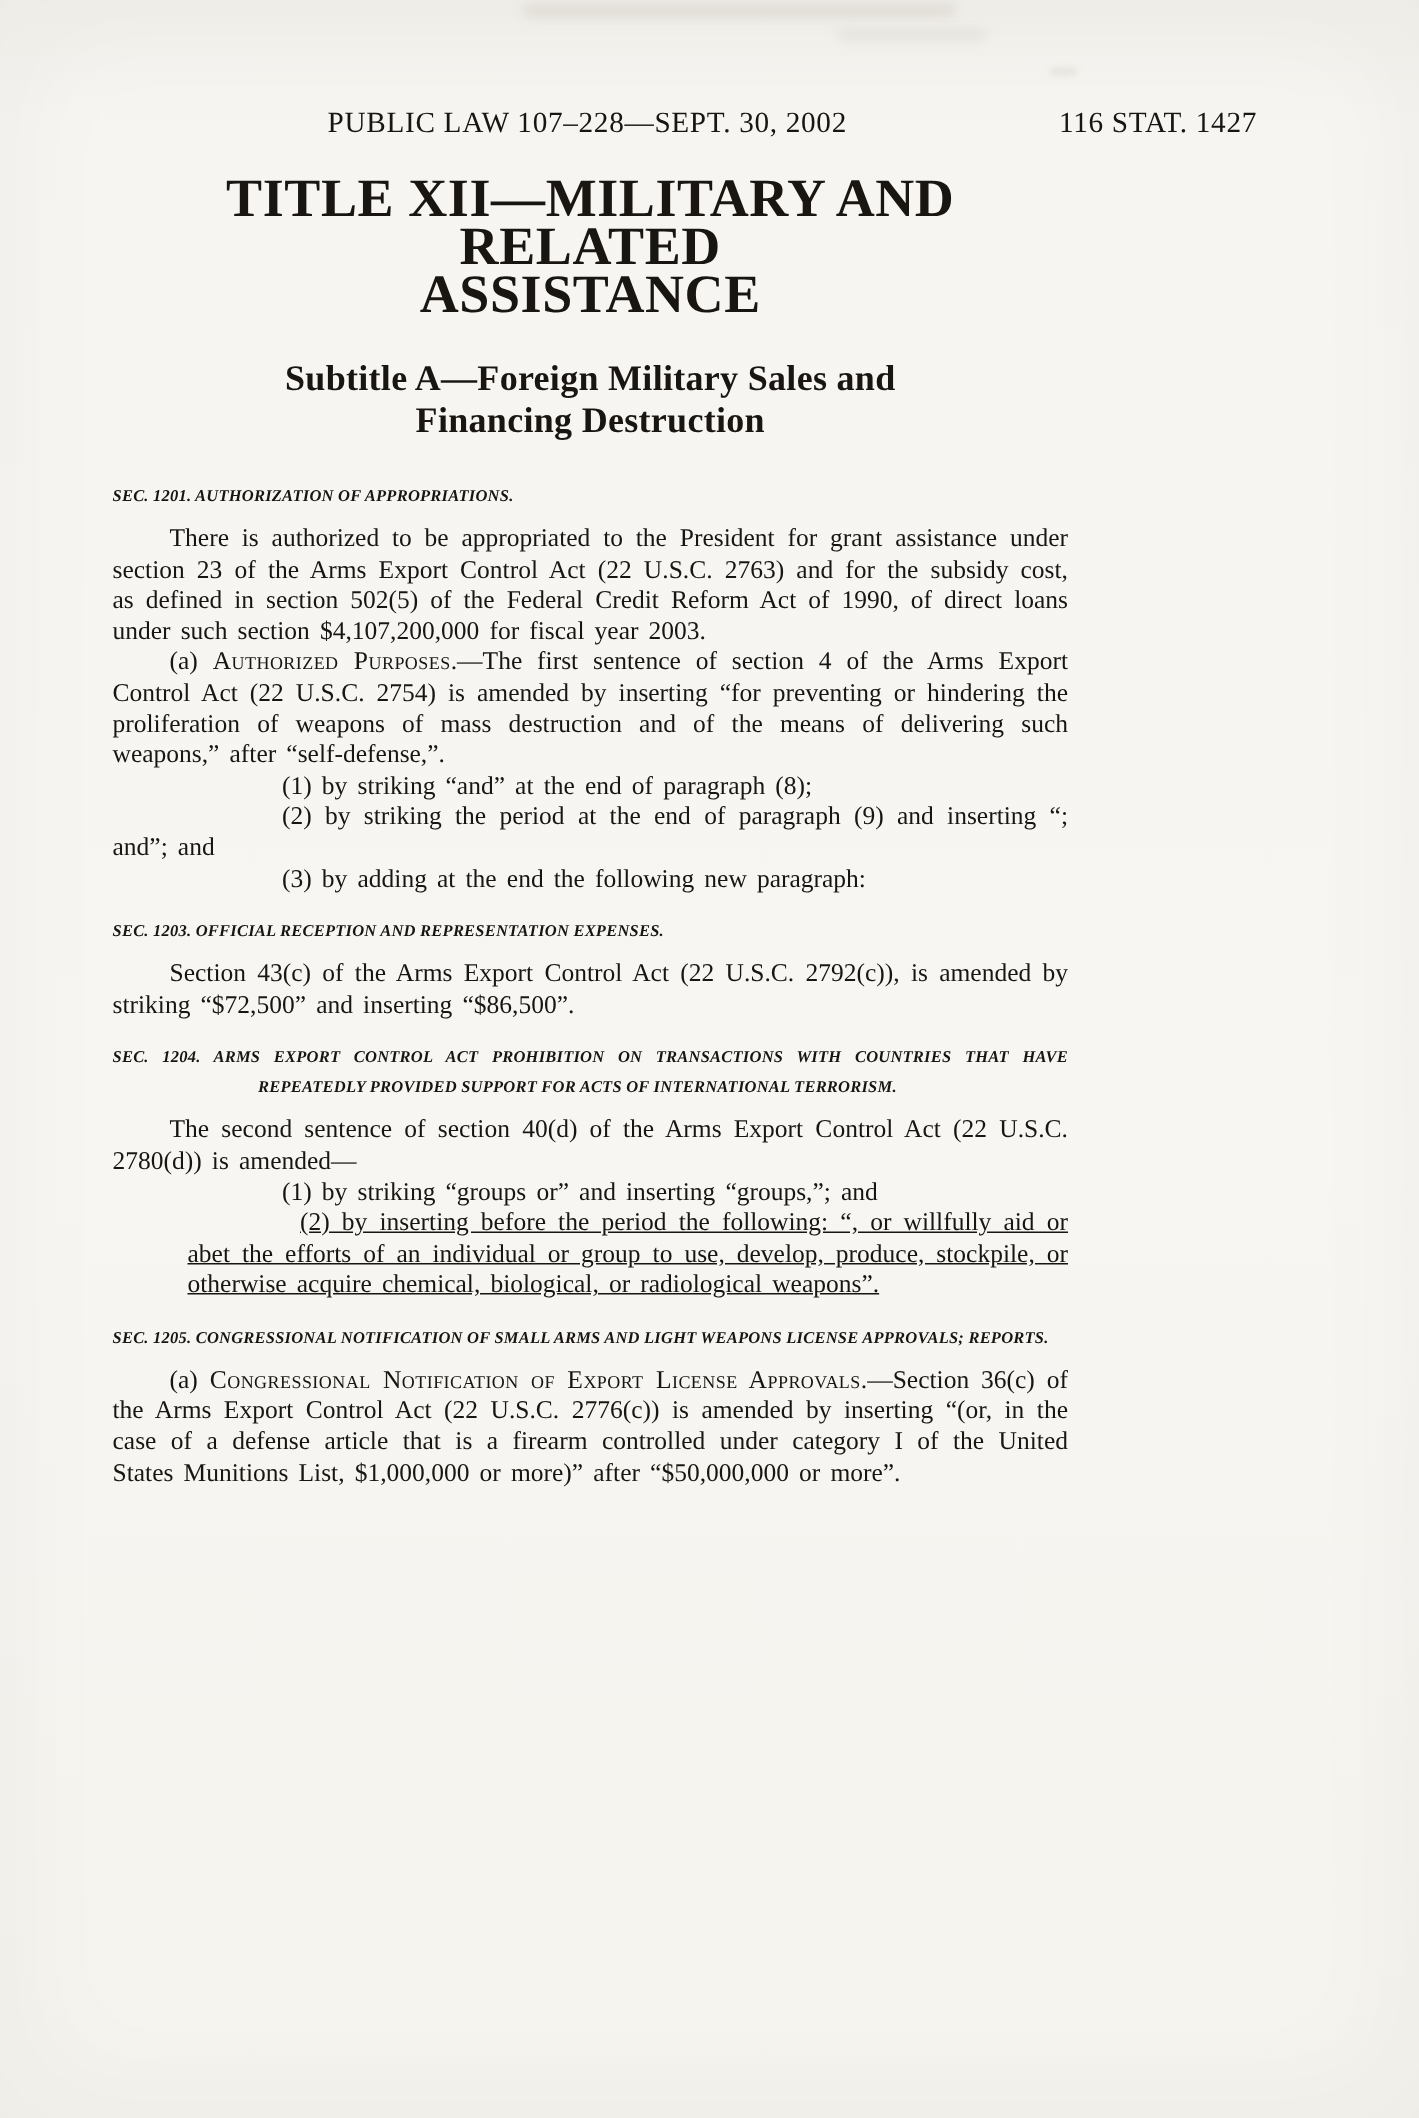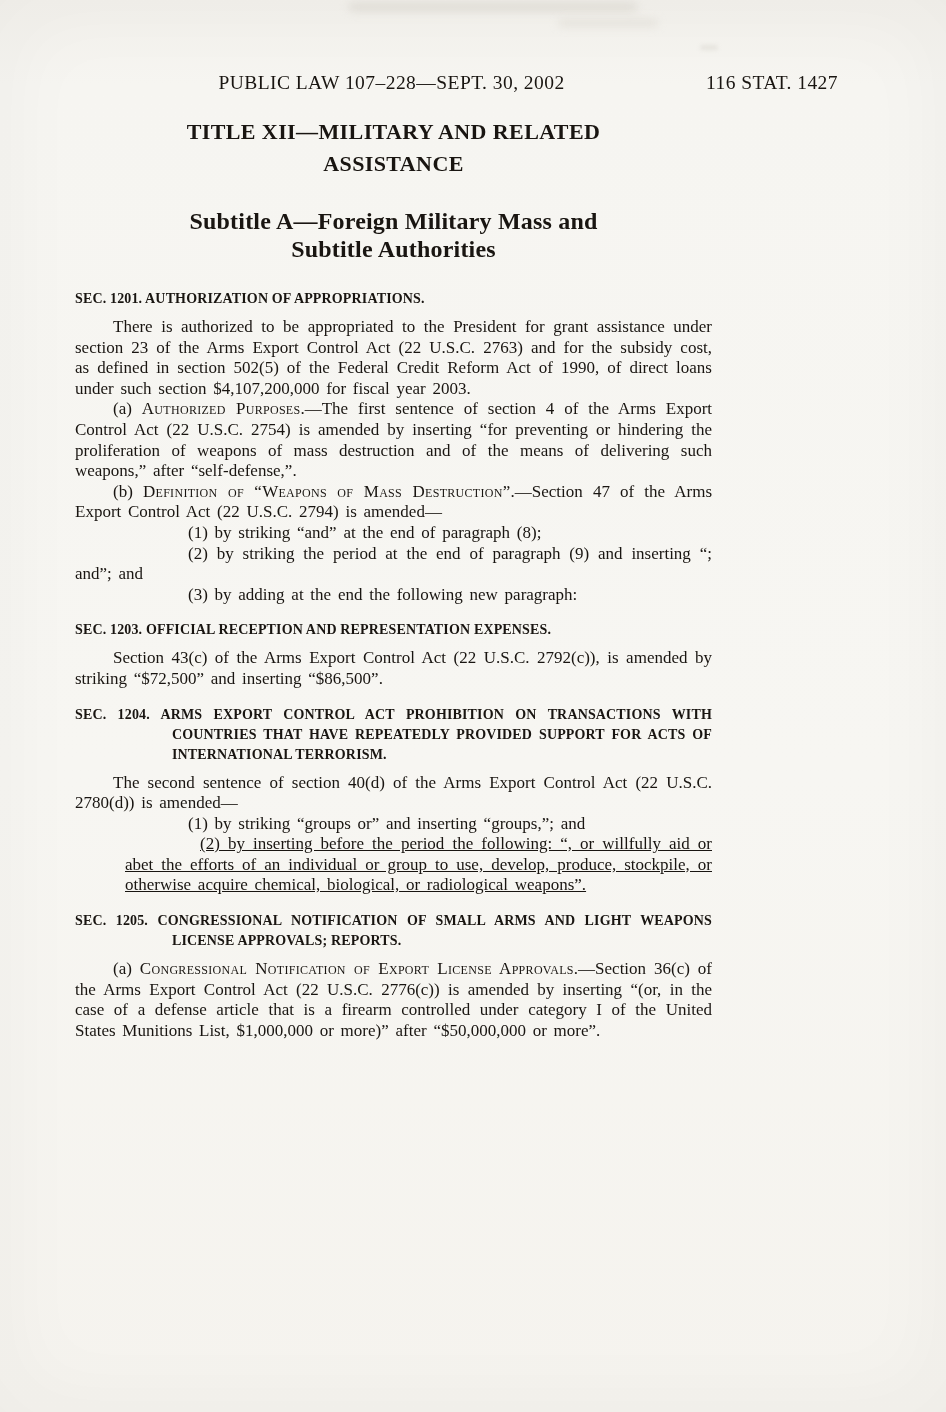--- a/index.html
+++ b/index.html
@@ -49,45 +49,46 @@
 
   .content {
     position: absolute;
     left: 75px;
     top: 116px;
     width: 637px;
   }
 
   h1.doc-title {
     margin: 0;
-    font-size: 22px;
+    font-size: 36px;
     line-height: 32px;
     font-weight: bold;
     text-align: center;
     letter-spacing: 0.4px;
   }
   h2.doc-subtitle {
     margin: 27px 0 0 0;
     font-size: 24px;
     line-height: 28px;
     font-weight: bold;
     text-align: center;
     letter-spacing: 0.2px;
   }
   h1 .line, h2 .line { display: block; }
 
   h3.sec-h {
     margin: 15px 0 8px 0;
-    font-size: 14px;
+    font-size: 11px;
     line-height: 20px;
     font-weight: bold;
     letter-spacing: 0.15px;
     padding-left: 97px;
     text-indent: -97px;
     text-align: justify;
+    font-style: italic;
   }
   h3.sec-h.first { margin-top: 26px; }
 
   p {
     margin: 0;
     font-size: 17px;
     line-height: 20.6px;
     text-align: justify;
     word-spacing: 2.5px;
   }
@@ -113,32 +114,31 @@
   </header>
 
   <main class="content">
 
     <h1 class="doc-title">
       <span class="line">TITLE XII—MILITARY AND RELATED</span>
       <span class="line">ASSISTANCE</span>
     </h1>
 
     <h2 class="doc-subtitle">
-      <span class="line">Subtitle A—Foreign Military Mass and</span>
-      <span class="line">Subtitle Authorities</span>
+      <span class="line">Subtitle A—Foreign Military Sales and</span>
+      <span class="line">Financing Destruction</span>
     </h2>
 
     <section>
       <h3 class="sec-h first">SEC. 1201. AUTHORIZATION OF APPROPRIATIONS.</h3>
       <p class="p-body"><span>There is authorized to be appropriated to the President for grant assistance under section 23 of the Arms Export Control Act (22 U.S.C. 2763) and for the subsidy cost, as defined in section 502(5) of the Federal Credit Reform Act of 1990, of direct loans under such section $4,107,200,000 for fiscal year 2003.</span></p>
     </section>
 
     <section>
       <p class="p-body"><span>(a) </span><span class="sc">Authorized Purposes</span><span>.—The first sentence of section 4 of the Arms Export Control Act (22 U.S.C. 2754) is amended by inserting “for preventing or hindering the proliferation of weapons of mass destruction and of the means of delivering such weapons,” after “self-defense,”.</span></p>
-      <p class="p-body"><span>(b) </span><span class="sc">Definition of “Weapons of Mass Destruction”</span><span>.—Section 47 of the Arms Export Control Act (22 U.S.C. 2794) is amended—</span></p>
       <p class="p-sub"><span>(1) by striking “and” at the end of paragraph (8);</span></p>
       <p class="p-sub"><span>(2) by striking the period at the end of paragraph (9) and inserting “; and”; and</span></p>
       <p class="p-sub"><span>(3) by adding at the end the following new paragraph:</span></p>
     </section>
 
     <section>
       <h3 class="sec-h">SEC. 1203. OFFICIAL RECEPTION AND REPRESENTATION EXPENSES.</h3>
       <p class="p-body"><span>Section 43(c) of the Arms Export Control Act (22 U.S.C. 2792(c)), is amended by striking “$72,500” and inserting “$86,500”.</span></p>
     </section>
 

